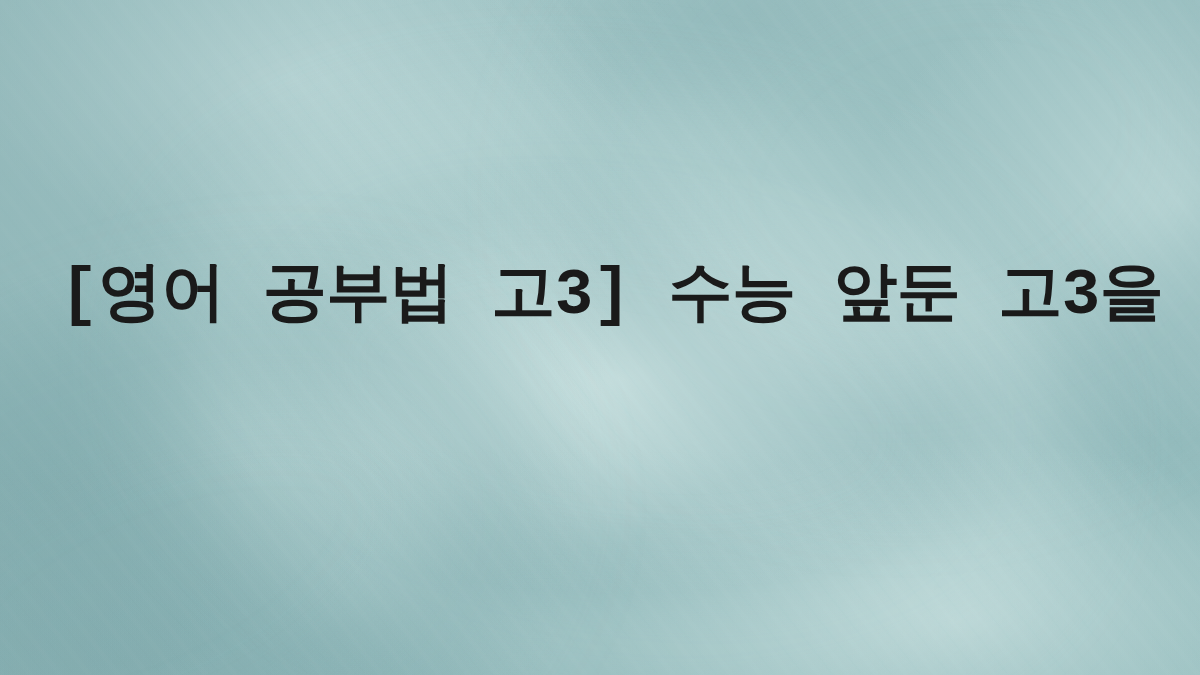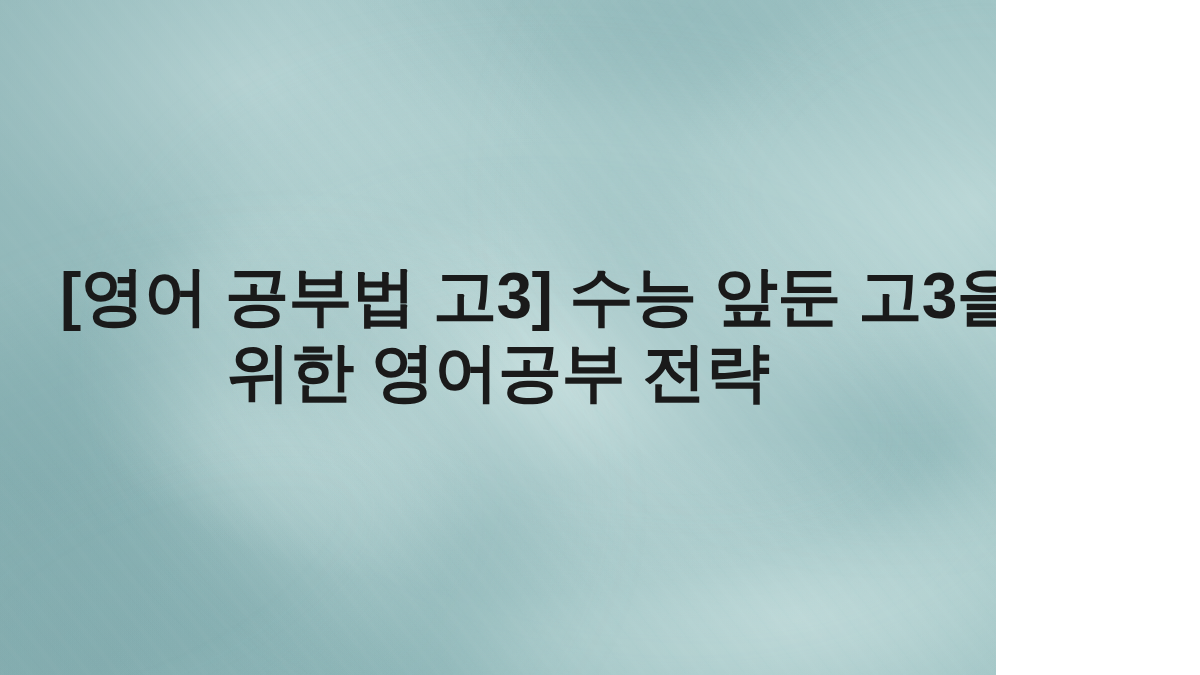--- a/index.html
+++ b/index.html
@@ -3,25 +3,25 @@
 <meta charset="utf-8">
 <title>Thumbnail</title>
 <style>
   html, body {
     margin: 0;
     padding: 0;
     background: #ffffff;
   }
   #canvas {
     position: relative;
-    width: 996px;
+    width: 1200px;
     height: 675px;
     overflow: hidden;
     background: #a9cacb;
-    font-family: Liberation Sans, sans-serif;
+    font-family: Liberation Mono, monospace;
   }
 
   
   .bg-layer {
     position: absolute;
     inset: 0;
     pointer-events: none;
   }
 
   
@@ -129,16 +129,15 @@
   <div class="bg-layer" id="bg-base"></div>
   <div class="bg-layer" id="bg-blobs"></div>
   <div class="bg-layer" id="bg-swirl-a"></div>
   <div class="bg-layer" id="bg-swirl-b"></div>
   <div class="bg-layer" id="bg-swirl-c"></div>
   <div class="bg-layer" id="bg-streaks"></div>
   <div class="bg-layer" id="bg-vignette"></div>
 
   <div id="title-block">
     <span class="title-line">[영어 공부법 고3] 수능 앞둔 고3을</span>
-    <span class="title-line">위한 영어공부 전략</span>
   </div>
 
 </div>
 
 </body></html>

